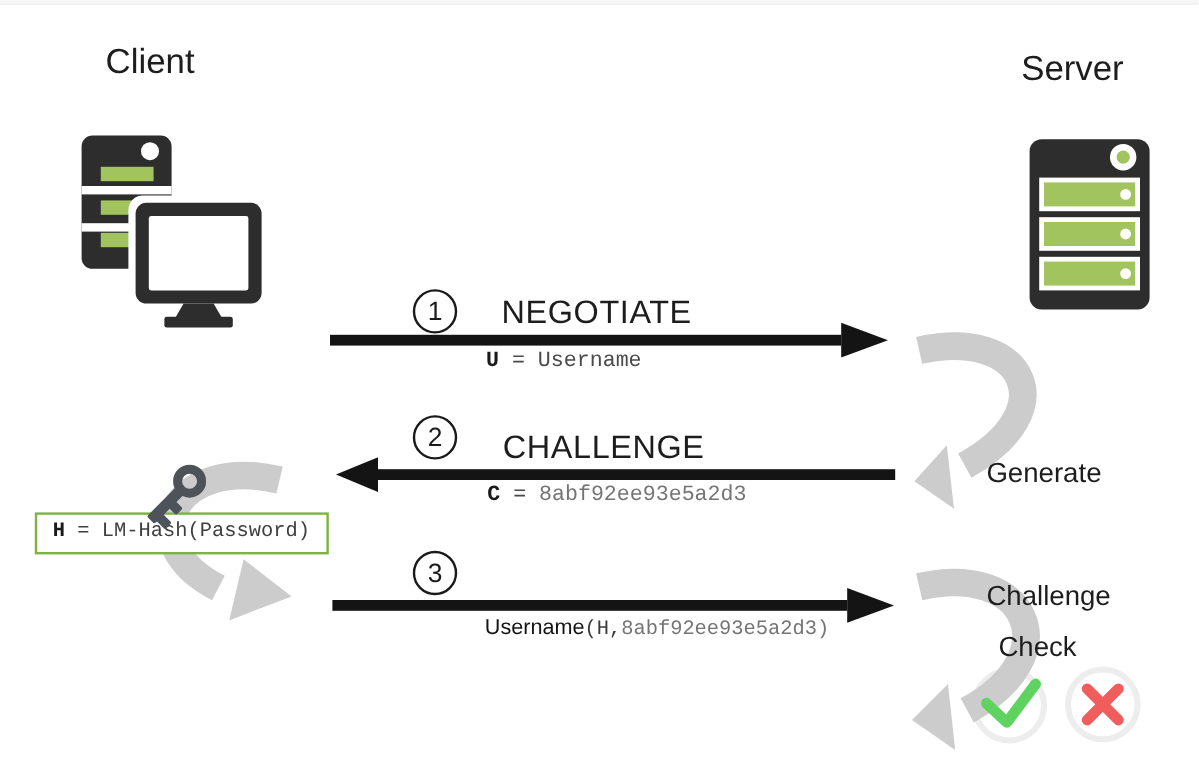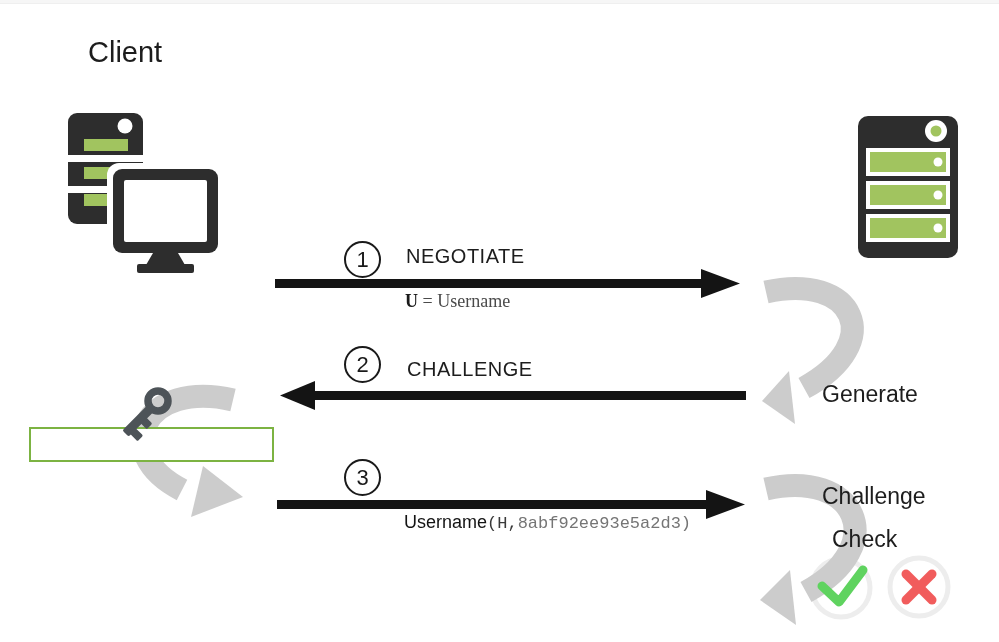--- a/index.html
+++ b/index.html
@@ -23,27 +23,27 @@
     background:#ffffff;
     overflow:hidden;
     font-family:"Liberation Sans", sans-serif;
     color:var(--text-dark);
   }
   .topstrip{position:absolute;left:0;top:0;width:999px;height:4px;background:#f6f6f6;border-bottom:1px solid #efefef;}
   svg.art{position:absolute;left:0;top:0;}
   .overlay{position:absolute;left:0;top:0;width:999px;height:606px;z-index:3;pointer-events:none;}
   .abs{position:absolute;white-space:pre;}
   .node-label{font-size:29px;color:var(--text-dark);}
-  .msg-title{font-size:20px;letter-spacing:0.5px;color:var(--text-dark);}
+  .msg-title{font-size:27px;letter-spacing:0.5px;color:var(--text-dark);margin-left:12px;}
   .step-circle{
     position:absolute;width:37px;height:37px;border:2.5px solid #1a1a1a;border-radius:50%;
     display:flex;align-items:center;justify-content:center;
     font-size:22px;color:#1a1a1a;background:#fff;
   }
-  .mono{font-family:Liberation Serif, serif;font-size:18px;color:var(--mono-mid);}
+  .mono{font-family:Liberation Mono, monospace;font-size:18px;color:var(--mono-mid);}
   .mono .var{font-weight:bold;color:#1a1a1a;}
   .mono .val{color:var(--mono-gray);}
   .encrypt-line{font-size:18px;color:#141414;}
   .encrypt-line .m{font-family:"Liberation Mono", monospace;font-size:17px;color:#3a3a3a;}
   .encrypt-line .m.val{color:var(--mono-gray);}
   .side-note{font-size:23px;line-height:34px;color:var(--text-dark);}
   .hash-box-text{
     position:absolute;left:44px;top:434px;
     font-family:"Liberation Mono", monospace;font-size:17px;color:#3f3f3f;white-space:pre;
   }
@@ -139,37 +139,40 @@
       <circle cx="0" cy="0" r="10" fill="none" stroke="#4d5358" stroke-width="7.5"></circle>
       <rect x="-46" y="-4.5" width="36" height="9" rx="2"></rect>
       <rect x="-43" y="3" width="8" height="11" rx="1.5"></rect>
       <rect x="-28" y="3" width="8" height="9" rx="1.5"></rect>
     </g>
   </svg>
 
   <div class="overlay">
 
     <div class="abs node-label" style="left:88px;top:36px;">Client</div>
+    <div class="abs node-label" style="left:851px;top:42px;">Server</div>
 
     <div class="step-circle" style="left:344px;top:241px;">
       <span>1</span>
     </div>
     <div class="abs msg-title" style="left:406px;top:245px;">NEGOTIATE</div>
     <div class="abs mono" style="left:405px;top:291px;"><span class="var">U</span><span> = </span><span>Username</span></div>
 
     <div class="step-circle" style="left:344px;top:346px;">
       <span>2</span>
     </div>
     <div class="abs msg-title" style="left:407px;top:358px;">CHALLENGE</div>
+    <div class="abs mono" style="left:406px;top:403px;"><span class="var">C</span><span> = </span><span class="val">8abf92ee93e5a2d3</span></div>
 
     <div class="step-circle" style="left:344px;top:459px;">
       <span>3</span>
     </div>
     <div class="abs encrypt-line" style="left:404px;top:512px;"><span>Username</span><span class="m">(H,</span><span class="m val">8abf92ee93e5a2d3)</span></div>
 
+    <div class="hash-box-text"><span class="var">H</span><span> = LM-Hash(Password)</span></div>
 
     <div class="abs side-note" style="left:822px;top:309px;">
       <div>Generate</div>
       <div>Challenge</div>
     </div>
     <div class="abs side-note" style="left:832px;top:522px;">Check</div>
 
   </div>
 </div>
 

